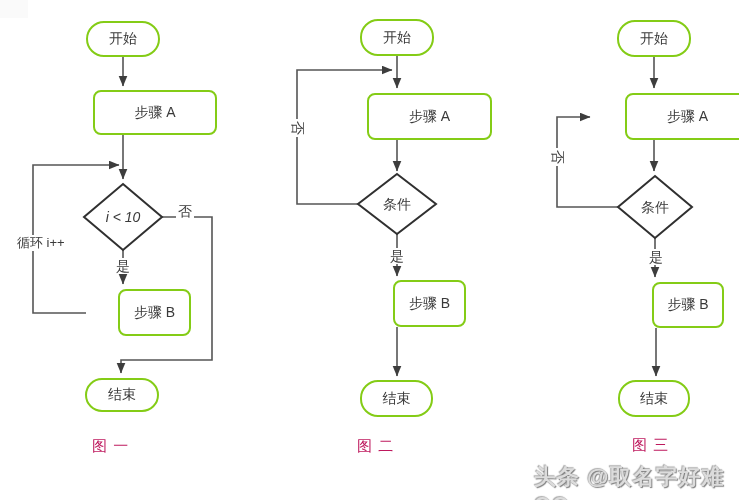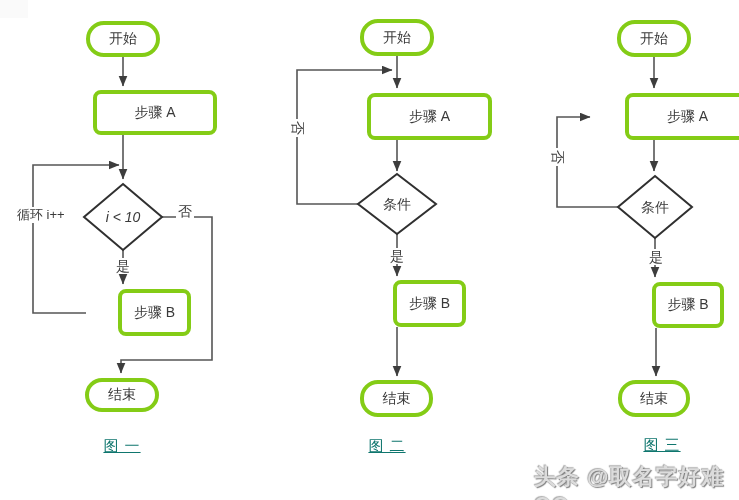--- a/index.html
+++ b/index.html
@@ -4,37 +4,37 @@
 <style>
   html,body { margin:0; padding:0; background:#ffffff; }
   .stage {
     position:relative; width:739px; height:500px; background:#ffffff;
     font-family:"Liberation Sans","DejaVu Sans",sans-serif; color:#3a3a3a; overflow:hidden;
   }
   .artifact { position:absolute; left:0; top:0; width:28px; height:18px; background:#fafafa; }
   svg.wires { position:absolute; left:0; top:0; }
   .node {
     position:absolute; box-sizing:border-box; background:#ffffff;
-    border:4px solid #84cc16; display:flex; align-items:center; justify-content:center;
+    border:2px solid #84cc16; display:flex; align-items:center; justify-content:center;
     font-size:14px; color:#3a3a3a; white-space:nowrap;
   }
   .stadium { border-radius:18px; }
   .proc { border-radius:8px;margin-left:32px; }
   .diamond-label {
     position:absolute; width:78px; text-align:center; font-size:14px; color:#3a3a3a;
   }
   .edge-label {
     position:absolute; background:#ffffff; font-size:14px; color:#3a3a3a;
     padding:0 2px; line-height:16px; white-space:nowrap;
   }
   .edge-label.small { font-size:13px; }
   .rot90 { transform:rotate(90deg); transform-origin:center center; }
   .caption {
-    position:absolute; width:60px; text-align:center; font-size:15px; color:#0f766e;
-    letter-spacing:1px; white-space:nowrap;text-decoration:underline;
+    position:absolute; width:60px; text-align:left; font-size:15px; color:#be185d;
+    letter-spacing:1px; white-space:nowrap;
   }
   .watermark {
     position:absolute; left:534px; top:462px; font-size:22px; font-weight:bold;
     color:#dcdcdc; letter-spacing:1px;
     text-shadow:1px 1px 1px #7f7f7f, -1px -1px 1px #ababab;
   }
 </style>
 </head>
 <body>
 
@@ -77,21 +77,21 @@
     </g>
   </svg>
 
   <div class="node stadium" style="left:86px; top:21px; width:74px; height:36px;">开始</div>
   <div class="node proc" style="left:61px; top:90px; width:124px; height:45px;">步骤 A</div>
   <div class="diamond-label" style="left:84px; top:209px;font-style:italic;">i &lt; 10</div>
   <div class="node proc" style="left:86px; top:289px; width:73px; height:47px;">步骤 B</div>
   <div class="node stadium" style="left:85px; top:378px; width:74px; height:34px; border-radius:17px;">结束</div>
   <div class="edge-label" style="left:114px; top:258px;">是</div>
   <div class="edge-label" style="left:176px; top:203px;">否</div>
-  <div class="edge-label small" style="left:15px; top:207px;text-align:right;">循环 i++</div>
+  <div class="edge-label small" style="left:15px; top:235px;text-align:right;">循环 i++</div>
   <div class="caption" style="left:92px; top:437px;">图 一</div>
 
   <div class="node stadium" style="left:360px; top:19px; width:74px; height:37px;">开始</div>
   <div class="node proc" style="left:335px; top:93px; width:125px; height:47px;">步骤 A</div>
   <div class="diamond-label" style="left:358px; top:196px;">条件</div>
   <div class="node proc" style="left:361px; top:280px; width:73px; height:47px;">步骤 B</div>
   <div class="node stadium" style="left:360px; top:380px; width:73px; height:37px;">结束</div>
   <div class="edge-label" style="left:388px; top:248px;">是</div>
   <div class="edge-label rot90" style="left:289px; top:120px;">否</div>
   <div class="caption" style="left:357px; top:437px;">图 二</div>

